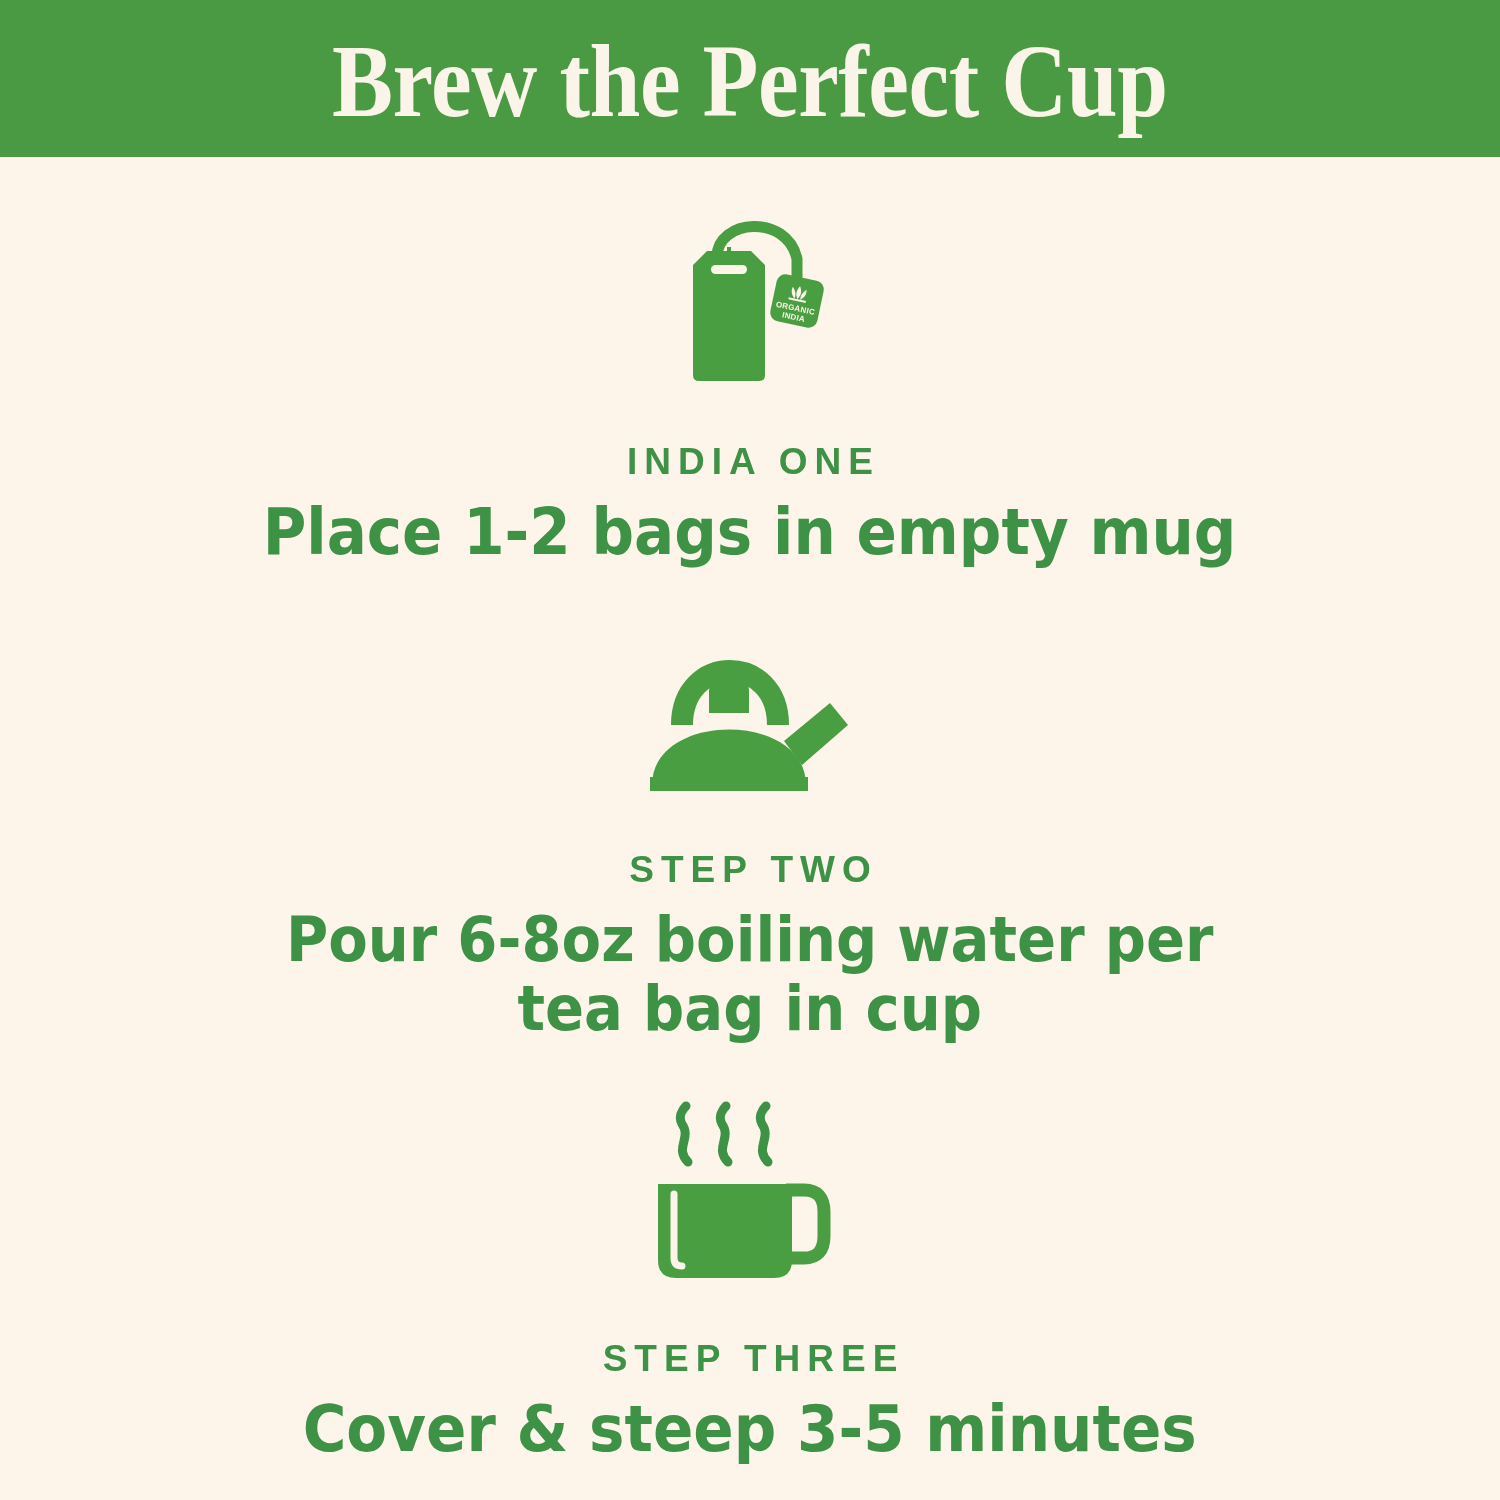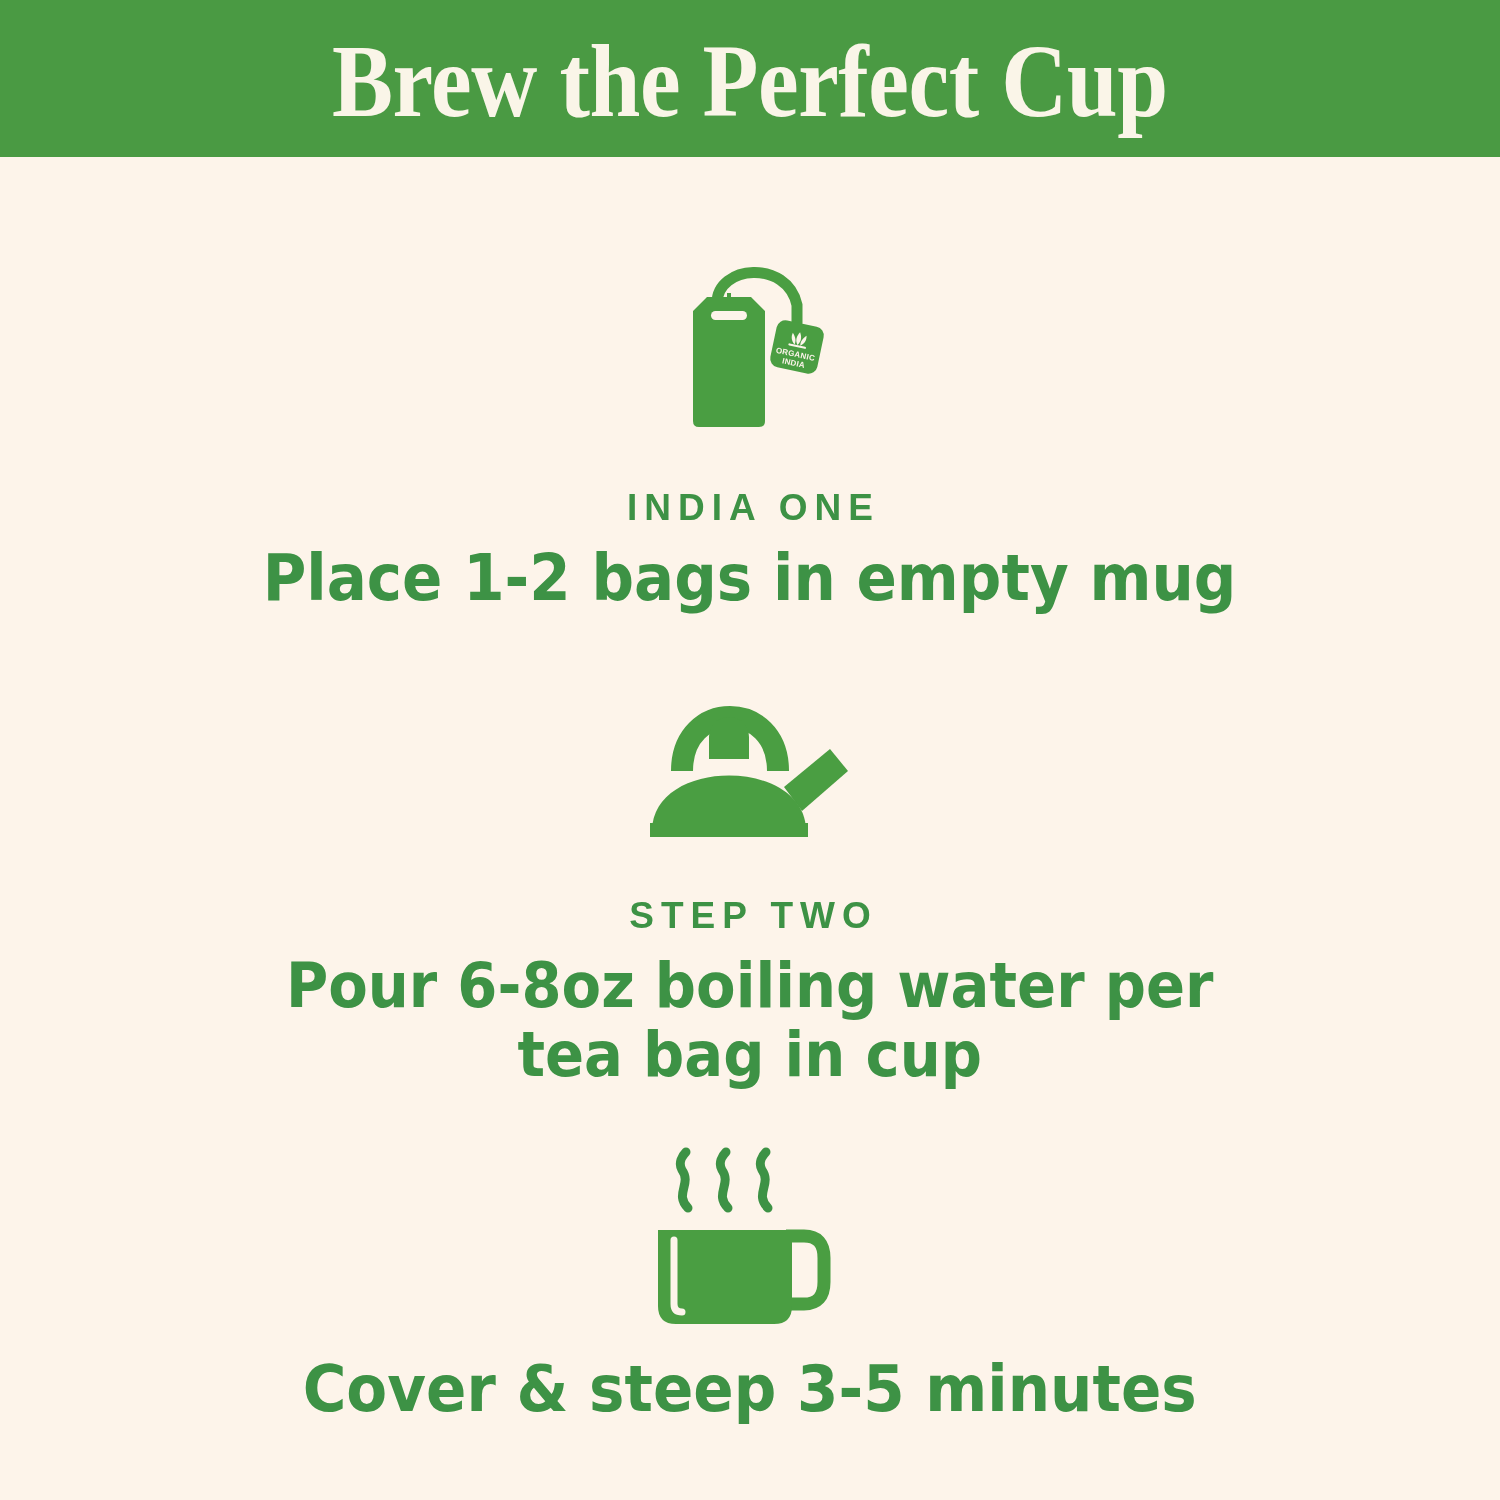--- a/index.html
+++ b/index.html
@@ -14,21 +14,20 @@
     overflow: hidden;
   }
 
   .page {
     position: relative;
     width: 1500px;
     height: 1500px;
     background: #FDF4EA;
     display: flex;
     flex-direction: column;
-    gap: 46px;
   }
 
   
   .header-band {
     width: 100%;
     height: 157px;
     background: #4A9A43;
     display: flex;
     align-items: center;
     justify-content: center;
@@ -172,17 +171,18 @@
             <path d="M116 62 C 102 48, 120 38, 110 24 C 106 17, 110 10, 114 6"></path>
           </g>
 
           <path d="M134 90 L152 90 Q172 90 172 112 L172 136 Q172 158 152 158 L134 158" fill="none" stroke="#4A9E42" stroke-width="13"></path>
 
           <path d="M6 84 L140 84 L140 160 Q140 178 122 178 L24 178 Q6 178 6 160 Z" fill="#4A9E42"></path>
 
           <path d="M22 94 L22 158 Q22 166 30 166" fill="none" stroke="#FDF4EA" stroke-width="7" stroke-linecap="round"></path>
         </svg>
       </span>
+      <div class="step-label">STEP THREE</div>
       <div class="step-text">Cover &amp; steep 3-5 minutes</div>
     </div>
 
   </div>
 </div>
 
 </body></html>

